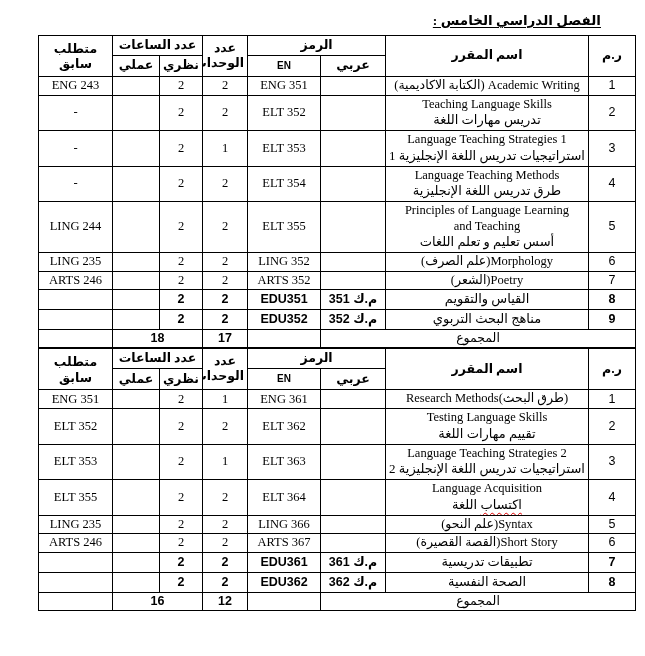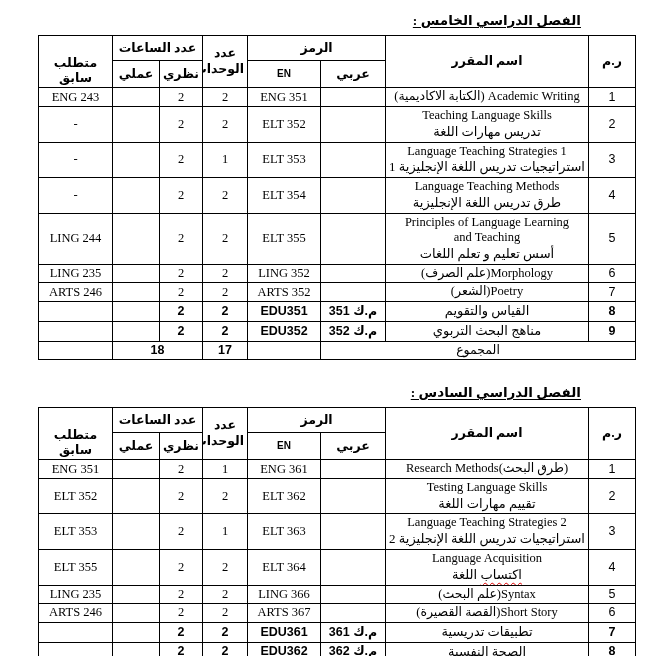--- a/index.html
+++ b/index.html
@@ -2,36 +2,36 @@
 <html lang="ar"><head>
 <meta charset="utf-8">
 <style>
   html,body{margin:0;padding:0;}
   body{
     width:645px;height:656px;overflow:hidden;background:#ffffff;
     font-family:"Liberation Serif","DejaVu Sans",serif;color:#000;
   }
   .doc{position:relative;width:645px;height:656px;padding-top:13px;box-sizing:border-box;}
   .sec-title{
-    direction:rtl;text-align:right;padding-left:0;padding-right:64px;
+    direction:rtl;text-align:right;padding-left:0;padding-right:44px;
     font-weight:bold;font-size:13.5px;line-height:1.25;margin-bottom:5px;
   }
   .sec-title .u{text-decoration:underline;text-underline-offset:2px;}
   .sec2 .sec-title{margin-top:25px;}
   table.curr{
     border-collapse:collapse;table-layout:fixed;width:597px;margin-left:38px;
     direction:rtl;
   }
   table.curr td{
     border:1px solid #000;text-align:center;vertical-align:middle;
     padding:1px 3px;font-size:12.5px;line-height:1.22;overflow:hidden;
     height:18px;box-sizing:border-box;
   }
   td.h{font-weight:bold;font-size:12.5px;padding:0 1px;}
-  td.h.prq{vertical-align:top;padding-top:20px;}
+  td.h.prq{vertical-align:top;padding-top:6px;}
   td.h.en{font-family:"Liberation Sans","DejaVu Sans",sans-serif;font-size:10px;}
   tr.hr1{height:20px;}
   tr.hr2{height:21px;}
   td.numcell{font-family:"Liberation Sans","DejaVu Sans",sans-serif;font-size:12.5px;}
   td.dig{font-size:13px;}
   td.edu{
     font-family:"Liberation Sans","DejaVu Sans",sans-serif;
     font-weight:bold;font-size:13px;
   }
   td.ar-edu{text-align:left;padding-left:5px;}
@@ -199,21 +199,20 @@
             <td></td>
             <td class="edu tot">17</td>
             <td class="edu tot" colspan="2">18</td>
             <td></td>
           </tr>
         </tbody>
     </table>
   </div>
 
   <div class="sec sec2">
-    <div class="sec-title"><span class="u">الفصل الدراسي السادس :</span></div>
     <table class="curr">
       <colgroup>
         <col style="width:47px">
           <col style="width:203px">
           <col style="width:65px">
           <col style="width:73px">
         <col style="width:45px">
           <col style="width:43px">
           <col style="width:47px">
           <col style="width:74px">
@@ -282,21 +281,21 @@
             <td></td>
             <td>ELT 364</td>
             <td class="dig">2</td>
             <td class="dig">2</td>
             <td></td>
             <td>ELT 355</td>
           </tr>
           <tr>
             <td class="numcell">5</td>
             <td class="namecell">
-              <div class="nl" dir="rtl">Syntax(علم البحث)</div>
+              <div class="nl" dir="rtl">Syntax(علم النحو)</div>
             </td>
             <td></td>
             <td>LING 366</td>
             <td class="dig">2</td>
             <td class="dig">2</td>
             <td></td>
             <td>LING 235</td>
           </tr>
           <tr>
             <td class="numcell">6</td>

